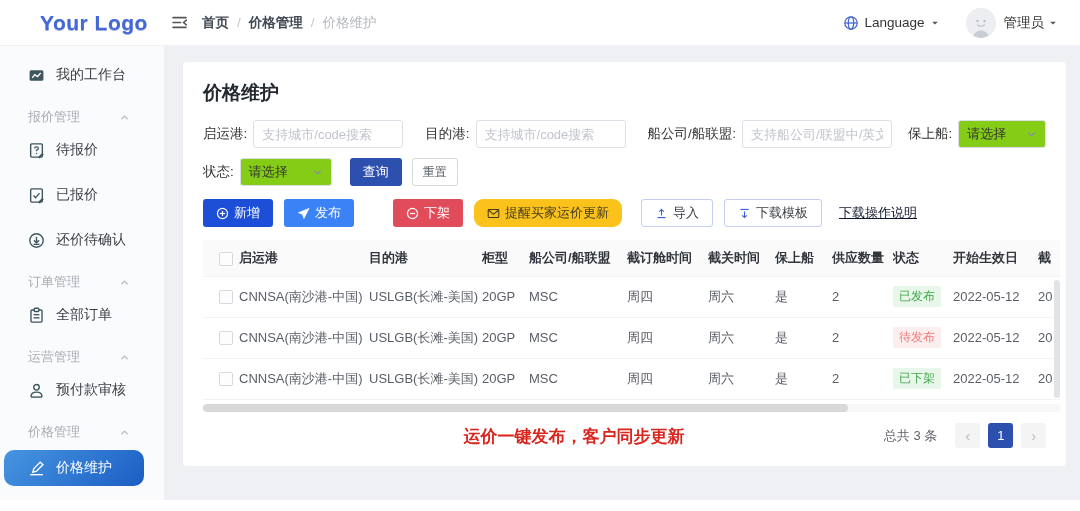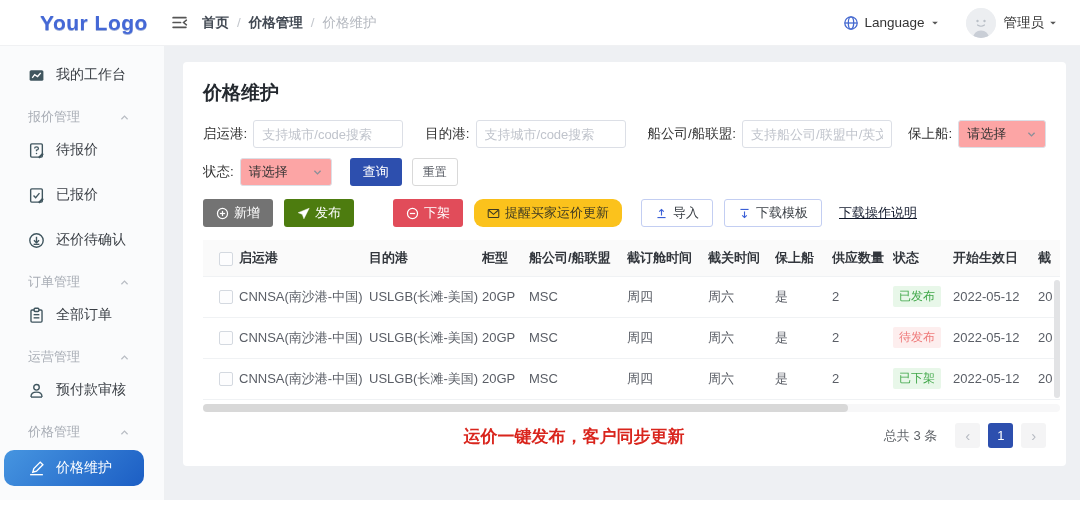--- a/index.html
+++ b/index.html
@@ -42,32 +42,32 @@
   .pg-title { font-size:19px; font-weight:bold; color:#24292f; margin-bottom:14px; }
 
   
   .frow { display:flex; align-items:center; }
   .flabel { font-size:13.5px; color:#333; margin-right:6px; white-space:nowrap; }
   .fgap { width:22px; }
   .tin { width:150px; height:28px; border:1px solid #dcdfe6; border-radius:3px; padding:0 8px;
     font-size:13px; color:#333; outline:none; font-family:inherit; }
   .tin::placeholder { color:#c0c4cc; }
   .sel { height:28px; border:1px solid #dcdfe6; border-radius:3px; padding:0 8px; display:flex;
-    align-items:center; justify-content:space-between; font-size:13px; color:#333; cursor:pointer; background:#fca5a5; }
+    align-items:center; justify-content:space-between; font-size:13px; color:#333; cursor:pointer; background:#84cc16; }
   .sel .ic { width:11px; height:11px; color:#8a8f99; }
   .row2 { margin-top:10px; }
   .btn { height:28px; border:none; border-radius:3px; font-size:13px; font-family:inherit; cursor:pointer;
     display:inline-flex; align-items:center; justify-content:center; gap:5px; padding:4px 13px; }
   .btn .ic { width:13px; height:13px; }
   .btn-query { background:#2d4fae; color:#fff; margin-left:18px; }
   .btn-reset { background:#fff; border:1px solid #d9d9d9; color:#5a5e66; font-size:12px; margin-left:10px; padding:11px 10px; }
 
   .arow { margin-top:13px; display:flex; align-items:center; gap:11px; }
-  .btn-add { background:#737373; color:#fff;font-family:Liberation Mono, monospace; }
-  .btn-pub { background:#4d7c0f; color:#fff;text-align:center; }
+  .btn-add { background:#1d4ed8; color:#fff;font-family:Liberation Mono, monospace; }
+  .btn-pub { background:#3b82f6; color:#fff;text-align:center; }
   .btn-off { background:#e14c5a; color:#fff;margin-left:28px; }
   .btn-remind { background:#fbc21c; color:#3f3a22;border-radius:9px; }
   .btn-outline { background:#fff; border:1px solid #c3cef2; color:#3b4046; }
   .btn-outline .ic { color:#3a5fd6; }
   .lnk { color:#0f172a; font-size:13px; text-decoration:underline; margin-left:6px; cursor:pointer; }
 
   
   .tbl-wrap { margin:13px -20px 0 0; overflow:hidden; width:857px; position:relative; }
   table { border-collapse:collapse; table-layout:fixed; width:905px; }
   th,td { text-align:left; font-size:13px; white-space:nowrap; overflow:hidden; padding:0 4px 0 0; }

